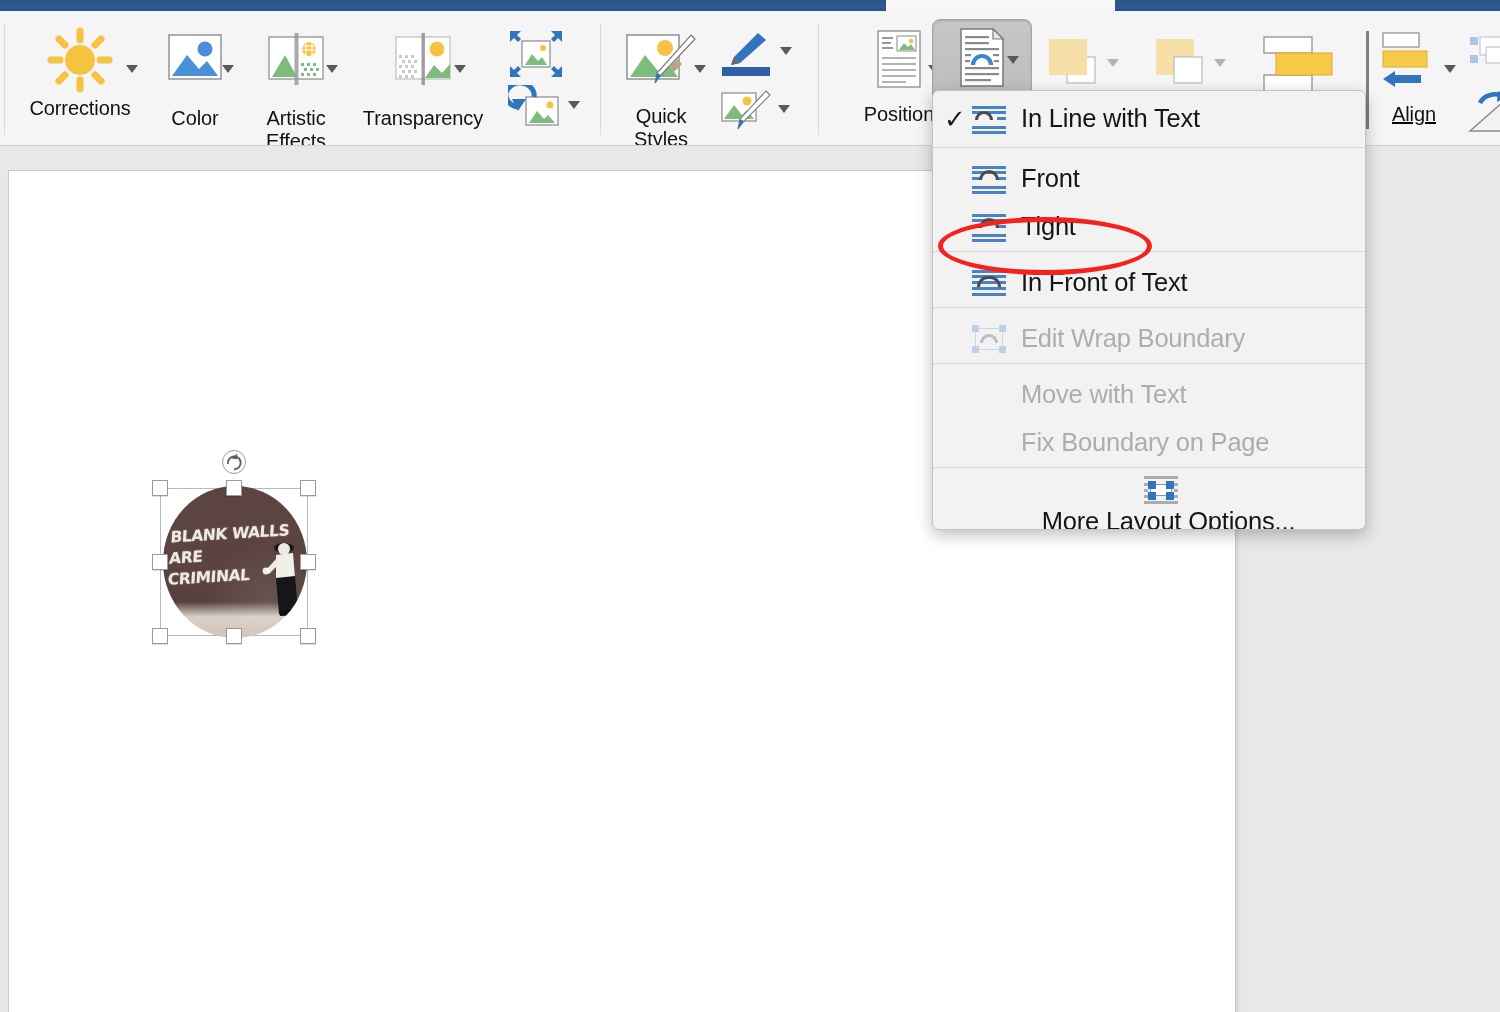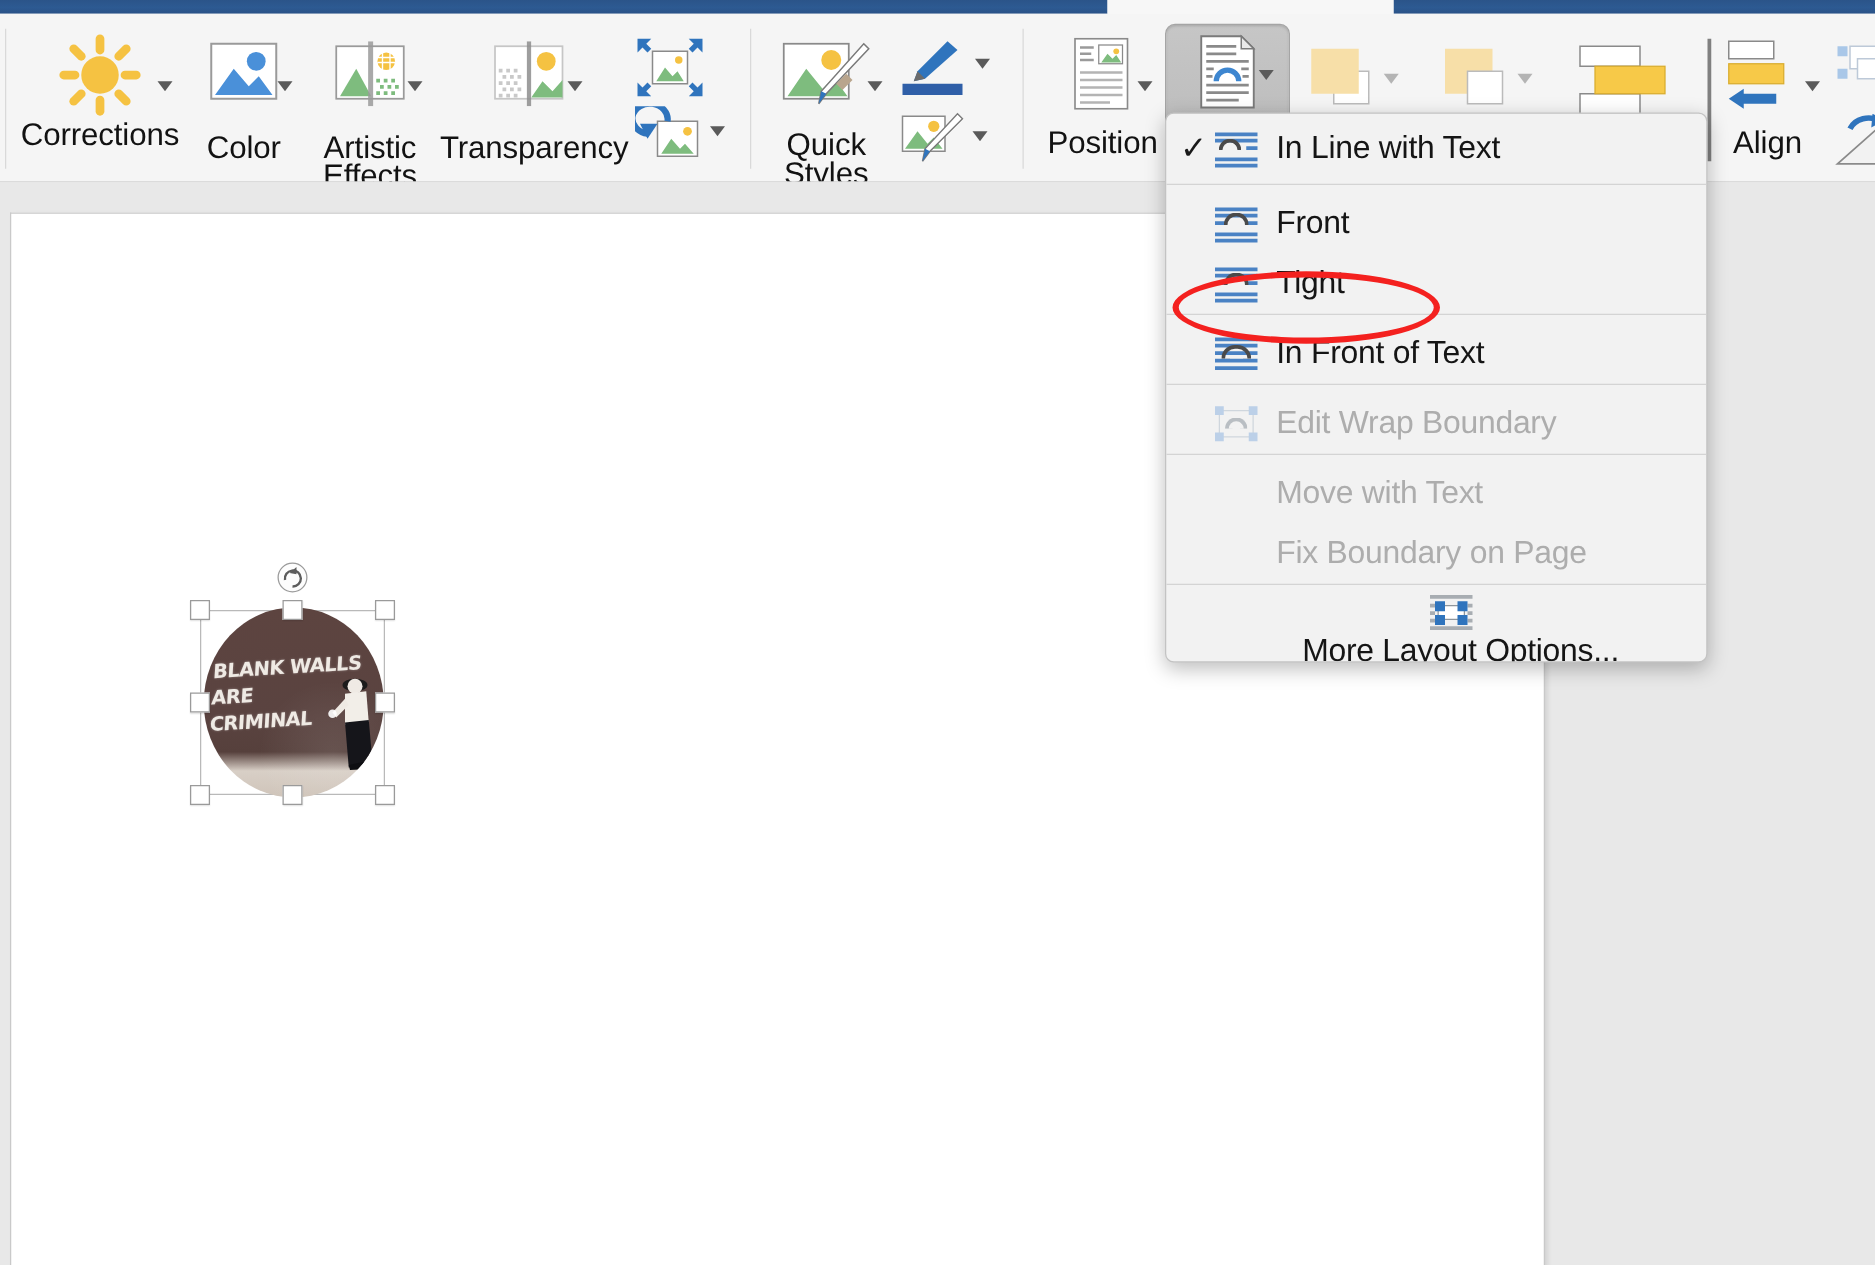--- a/index.html
+++ b/index.html
@@ -56,21 +56,21 @@
   
   .rib-btn {
     position: absolute;
     text-align: center;
   }
   .rib-icon-wrap {
     position: relative;
     margin: 0 auto;
   }
   .rib-label {
-    font-size: 25px;
+    font-size: 20px;
     color: #121212;
     line-height: 23px;
     letter-spacing: -0.1px;
     white-space: pre-line;
   }
   .caret {
     position: absolute;
     width: 0; height: 0;
     border-left: 6px solid transparent;
     border-right: 6px solid transparent;
@@ -455,21 +455,21 @@
         <rect x="4" y="4" width="34" height="28" fill="#ffffff" stroke="#8a8a8a" stroke-width="1.2"></rect>
         <circle cx="29" cy="12" r="4.5" fill="#F5C242"></circle>
         <path d="M6 30 L16 16 L24 26 L29 21 L36 30 Z" fill="#7EBC7E"></path>
         <path d="M48 2 L52 6 L26 32 L20 40 L22 30 Z" fill="#ffffff" stroke="#7a7a7a" stroke-width="1.1"></path>
         <path d="M26 32 L20 40 L22 30 Z" fill="#2F74BD"></path>
       </svg>
     </div>
     <div class="caret" style="left:60px; top:16px;"></div>
   </div>
 
-  <div class="rib-btn" style="left:838px; top:12px; width:86px;">
+  <div class="rib-btn" style="left:856px; top:12px; width:86px;">
     <div class="rib-icon-wrap" style="width:46px; height:74px; padding-top:6px;">
       <svg width="46" height="62" viewBox="0 0 46 62">
         <rect x="2" y="2" width="42" height="56" fill="#ffffff" stroke="#8a8a8a" stroke-width="1.3"></rect>
         <g fill="#9a9a9a">
           <rect x="6" y="8" width="11" height="2"></rect>
           <rect x="6" y="13" width="9" height="2"></rect>
           <rect x="6" y="18" width="11" height="2"></rect>
         </g>
         <rect x="21" y="7" width="19" height="15" fill="#ffffff" stroke="#8a8a8a" stroke-width="1"></rect>
         <circle cx="35" cy="12" r="2.3" fill="#F5C242"></circle>
@@ -535,21 +535,21 @@
   <div class="rib-btn" style="left:1258px; top:24px; width:80px;">
     <div class="rib-icon-wrap" style="width:80px; height:60px;">
       <svg width="80" height="60" viewBox="0 0 80 60">
         <rect x="6" y="2" width="48" height="16" fill="#ffffff" stroke="#8a8a8a" stroke-width="1.2"></rect>
         <rect x="6" y="40" width="48" height="16" fill="#ffffff" stroke="#8a8a8a" stroke-width="1.2"></rect>
         <rect x="18" y="18" width="56" height="22" fill="#F7C948" stroke="#D9AC2E" stroke-width="1"></rect>
       </svg>
     </div>
   </div>
 
-  <div class="rib-btn" style="left:1374px; top:12px; width:80px;">
+  <div class="rib-btn" style="left:1374px; top:12px; width:80px;text-decoration:underline;">
     <div class="rib-icon-wrap" style="width:66px; height:74px; padding-top:6px;">
       <svg width="66" height="62" viewBox="0 0 66 62">
         <rect x="2" y="4" width="36" height="14" fill="#ffffff" stroke="#8a8a8a" stroke-width="1.2"></rect>
         <rect x="2" y="22" width="44" height="16" fill="#F7C948" stroke="#D9AC2E" stroke-width="1"></rect>
         <path d="M2 50 L14 42 L14 46 L40 46 L40 54 L14 54 L14 58 Z" fill="#2F74BD"></path>
       </svg>
     </div>
     <div class="caret" style="left:70px; top:42px;"></div>
     <div class="rib-label">Align</div>
   </div>

